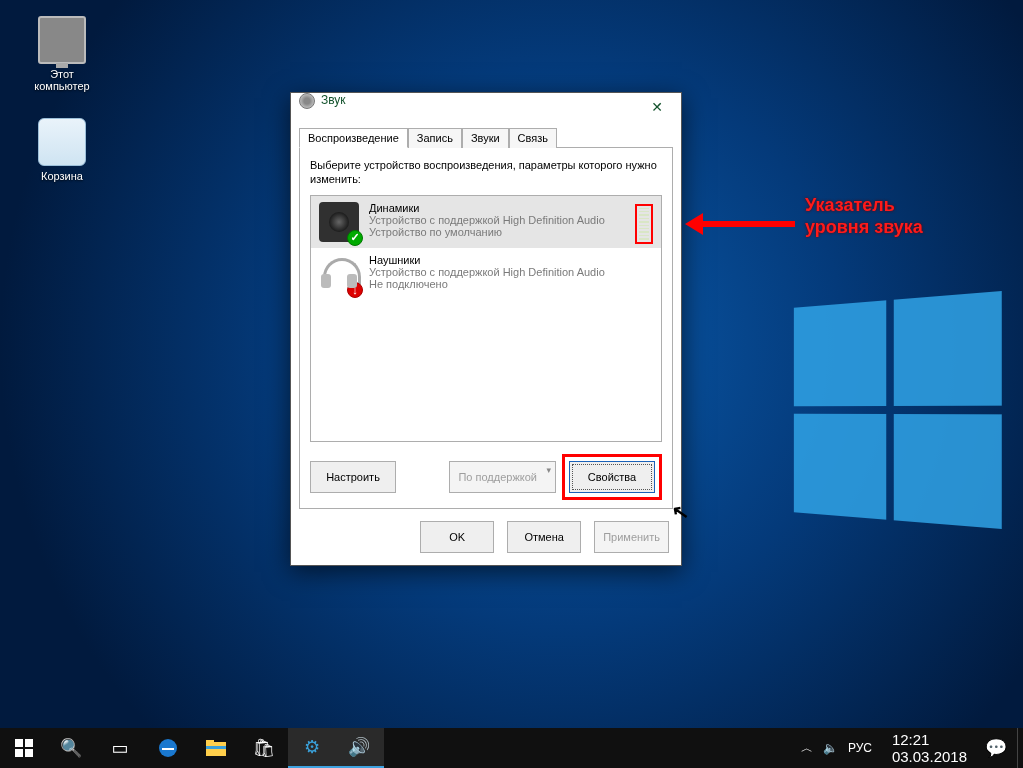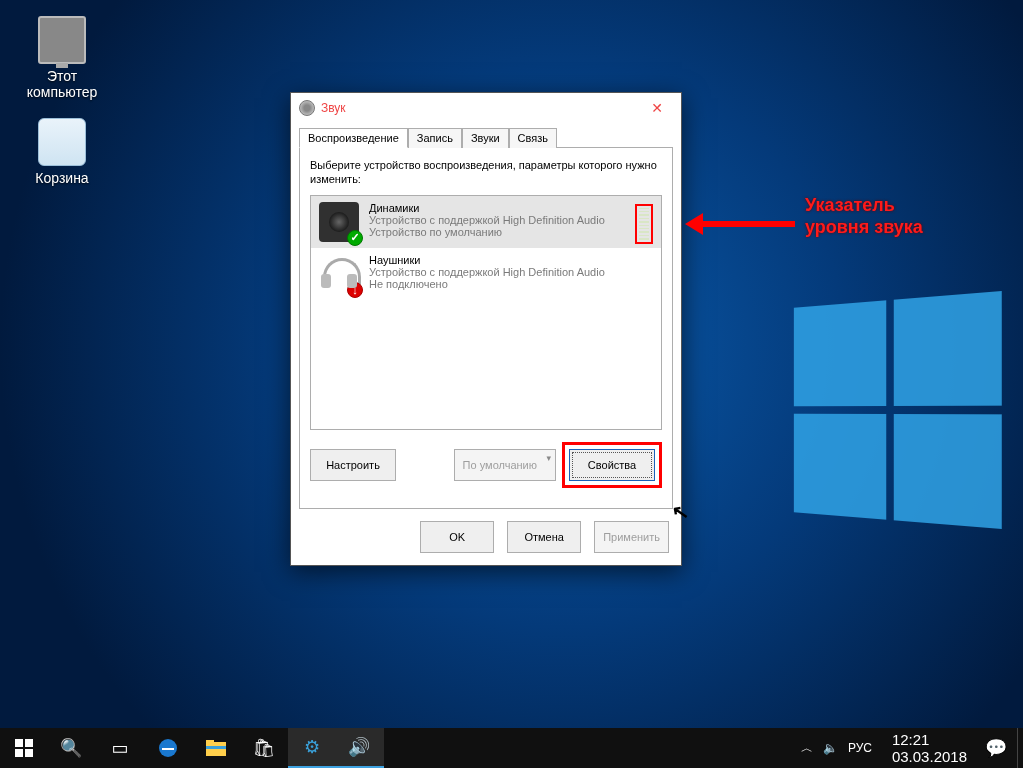--- a/index.html
+++ b/index.html
@@ -4,21 +4,21 @@
 <style>
   * { box-sizing: border-box; margin: 0; padding: 0; font-family: "Segoe UI", Tahoma, sans-serif; user-select: none; }
   html, body { width: 1023px; height: 768px; overflow: hidden; }
   body {
     background: radial-gradient(circle at 55% 45%, #0a5aab 0%, #043a7a 40%, #011a3e 80%);
     position: relative;
   }
   
   .desktop-icon {
     position: absolute; width: 76px; text-align: center; color: #fff;
-    font-size: 14px; text-shadow: 0 1px 2px rgba(0,0,0,.8); cursor: default;
+    font-size: 11px; text-shadow: 0 1px 2px rgba(0,0,0,.8); cursor: default;
   }
   .desktop-icon .glyph { width: 48px; height: 48px; margin: 0 auto 4px; }
   .desktop-icon.pc .glyph { background: #888; border: 2px solid #bbb; border-radius: 3px; position: relative; }
   .desktop-icon.pc .glyph::after { content: ""; position: absolute; left: 16px; bottom: -6px; width: 12px; height: 5px; background: #aaa; }
   .desktop-icon.bin .glyph {
     background: linear-gradient(180deg,#e9f3fa 0%,#cfe4f2 100%);
     border-radius: 6px; border: 1px solid #9cbfd9;
   }
   
   .wp-logo {
@@ -28,40 +28,40 @@
   .wp-logo div{ position:absolute; width:48%; height:48%; background:#2fa3e6; }
   .wp-logo .q1{left:0;top:0}.wp-logo .q2{right:0;top:0}.wp-logo .q3{left:0;bottom:0}.wp-logo .q4{right:0;bottom:0}
 
   
   .dialog {
     position: absolute; left: 290px; top: 92px; width: 392px; height: 474px;
     background: #fff; border: 1px solid #555; box-shadow: 0 6px 24px rgba(0,0,0,.6);
     display: flex; flex-direction: column;
   }
   .titlebar {
-    height: 30px; display: flex; align-items: center; padding: 0 4px 0 8px;
-    font-size: 12px; color: #ef4444;
+    height: 30px; display: flex; align-items: flex-start; padding: 0 4px 0 8px;
+    font-size: 12px; color: #14532d;
   }
   .titlebar .ico { width: 16px; height: 16px; margin-right: 6px;
     background: radial-gradient(circle,#888 30%,#bbb 70%); border-radius: 50%; border:1px solid #777;}
   .titlebar .spacer { flex: 1; }
   .titlebar .closebtn { width: 40px; height: 28px; display: flex; align-items: center; justify-content: center; font-size: 14px; }
 
   .tab-strip { padding: 4px 8px 0; display: flex; gap: 0; }
   .tab {
     font-size: 11px; padding: 3px 8px; border: 1px solid #adadad;
     border-bottom: none; background: #fff; position: relative; top: 1px;
     color: #000;
   }
   .tab:not(.active) { background: #f6f6f6; }
   .tab.active { border-bottom: 1px solid #fff; z-index: 2; }
 
   .tab-body {
     margin: 0 8px 6px; border: 1px solid #adadad; flex: 1;
-    padding: 10px 10px 20px; display: flex; flex-direction: column; font-size: 11px;
+    padding: 10px 10px 8px; display: flex; flex-direction: column; font-size: 11px;
   }
   .hint { color:#000; margin-bottom:8px; line-height:1.3; }
 
   .devlist { flex:1; border:1px solid #adadad; overflow:hidden; }
   .dev { display:flex; align-items:flex-start; padding:6px 8px; gap:10px; position:relative; }
   .dev.selected { background:#e5e5e5; }
   .dev-icon { width:40px; height:40px; position:relative; }
   .dev-icon.speaker {
     background: #303030; border-radius:4px; display:flex; align-items:center; justify-content:center;
   }
@@ -207,21 +207,21 @@
           <div class="line1">Наушники</div>
           <div class="line2">Устройство с поддержкой High Definition Audio</div>
           <div class="line3">Не подключено</div>
         </div>
       </div>
     </div>
 
     <div class="row-buttons">
       <button class="btn">Настроить</button>
       <div class="spacer"></div>
-      <button class="btn dropdown" disabled="">По умолчанию</button>
+      <button class="btn dropdown" disabled="">По поддержкой</button>
       <div class="props-wrap">
         <button class="btn props">Свойства</button>
       </div>
     </div>
   </div>
 
   <div class="dlg-buttons">
     <button class="btn">OK</button>
     <button class="btn">Отмена</button>
     <button class="btn" disabled="">Применить</button>

